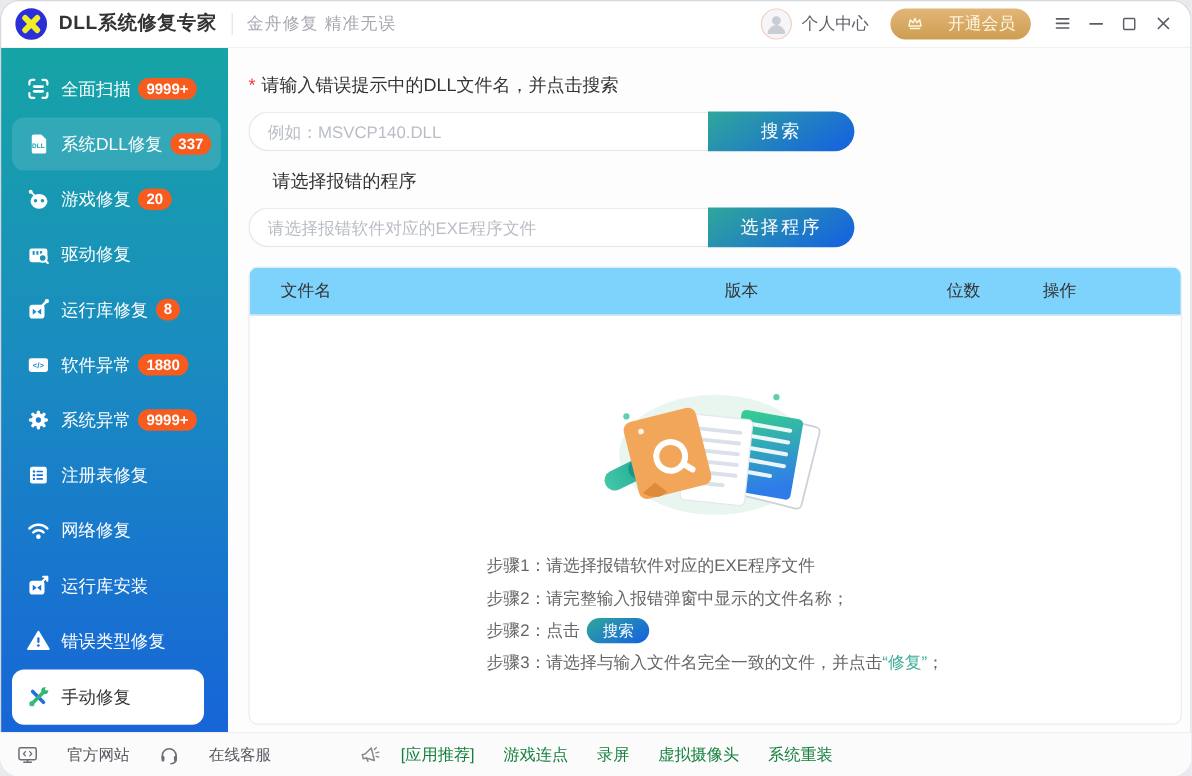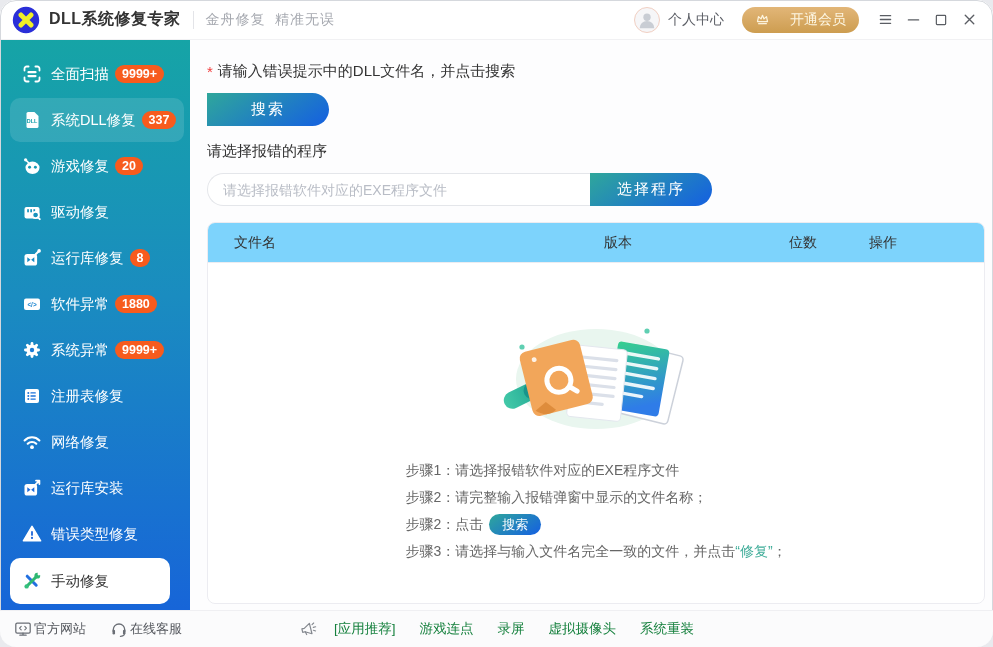--- a/index.html
+++ b/index.html
@@ -3,21 +3,21 @@
 <meta charset="utf-8">
 <style>
   html,body{margin:0;padding:0;background:#e9eaee;font-family:"Liberation Sans","DejaVu Sans",sans-serif;}
   *{box-sizing:border-box;}
   .window{width:993px;height:647px;background:#fff;position:relative;overflow:hidden;outline:1px solid #d5d8dd;outline-offset:-1px;display:flex;flex-direction:column;border-radius:16px;}
   
   .titlebar{height:40px;flex:0 0 40px;display:flex;align-items:center;padding:0 12px;background:#fff;border-bottom:1px solid #f1f1f3;}
   .logo{width:28px;height:28px;flex:0 0 28px;}
   .app-title{font-size:16px;font-weight:bold;color:#333;margin-left:9px;letter-spacing:.5px;}
   .tb-divider{width:1px;height:18px;background:#e3e4e8;margin:0 12px;}
-  .slogan{font-size:14px;color:#a6a9b0;letter-spacing:1px;font-family:Liberation Mono, monospace;}
+  .slogan{font-size:14px;color:#a6a9b0;letter-spacing:1px;}
   .tb-right{margin-left:auto;display:flex;align-items:center;justify-content:space-between;}
   .avatar{width:26px;height:26px;border-radius:50%;background:#f6f6f8;border:1px solid #f1cfc2;display:flex;align-items:center;justify-content:center;overflow:hidden;}
   .user-center{font-size:14px;color:#5c5f66;margin:0 18px 0 8px;cursor:default;}
   .vip-btn{height:26px;padding:0 13px;border-radius:13px;background:linear-gradient(180deg,#e2b678 0%,#cd9d50 100%);color:#fdf6e2;font-size:14px;display:flex;align-items:center;gap:20px;border:none;cursor:default;}
   .win-ctrls{display:flex;align-items:center;margin-left:14px;gap:4px;}
   .win-btn{width:24px;height:24px;display:flex;align-items:center;justify-content:center;}
   
   .app-body{flex:1;display:flex;min-height:0;}
   .sidebar{width:190px;flex:0 0 190px;background:linear-gradient(180deg,#16a4a6 0%,#1a8cc0 45%,#1765d8 100%);padding-top:12px;display:flex;flex-direction:column;}
   .nav-item{height:44px;margin:0 6px 2px 10px;border-radius:10px;display:flex;align-items:center;padding-left:12px;color:#fff;font-size:14.5px;cursor:default;}
@@ -42,21 +42,21 @@
   .col-bits{width:80px;flex:0 0 80px;}
   .col-action{width:115px;flex:0 0 115px;}
   .tbody{flex:1;display:flex;flex-direction:column;align-items:center;padding-top:44px;}
   .steps{margin-top:16px;font-size:14px;color:#666;line-height:27px;}
   .step-row{display:flex;align-items:center;white-space:nowrap;}
   .mini-btn{display:inline-flex;align-items:center;padding:2.5px 13px;border-radius:12px;background:linear-gradient(145deg,#2fa79b 0%,#1766db 90%);color:#fff;font-size:13px;margin:0 6px;line-height:1.2;}
   .hl{color:#3bab97;}
   
   .footer{height:37px;flex:0 0 37px;background:#fbfbfc;border-top:1px solid #efeff2;display:flex;align-items:center;padding:0 14px;position:relative;}
   .f-left{display:flex;align-items:center;gap:24px;font-size:13px;color:#55585e;}
-  .f-link{display:flex;gap:2px;cursor:default;}
+  .f-link{display:flex;gap:24px;cursor:default;}
   .f-center{position:absolute;left:50%;transform:translateX(-50%);display:flex;align-items:center;gap:24px;font-size:13.5px;color:#15803d;}
   .f-center .f-item{cursor:default;}
   .f-mega{margin-right:-8px;}
 </style>
 </head>
 <body>
 
 <div class="window">
 
   <div class="titlebar">
@@ -287,24 +287,25 @@
     </div>
 
     <div class="main">
 
       <div class="field-label">
         <span class="req">*</span>
         <span>请输入错误提示中的DLL文件名，并点击搜索</span>
       </div>
 
       <div class="input-row">
+        <input class="text-input" type="text" placeholder="例如：MSVCP140.DLL" style="">
         <button class="grad-btn">搜索</button>
       </div>
 
-      <div class="field-label" style="margin-top:14px;">
+      <div class="field-label" style="margin-top:14px;margin-left:20px;">
         <span>请选择报错的程序</span>
       </div>
 
       <div class="input-row">
         <input class="text-input" type="text" placeholder="请选择报错软件对应的EXE程序文件" style="">
         <button class="grad-btn">选择程序</button>
       </div>
 
       <div class="table-card">
         <div class="thead">

